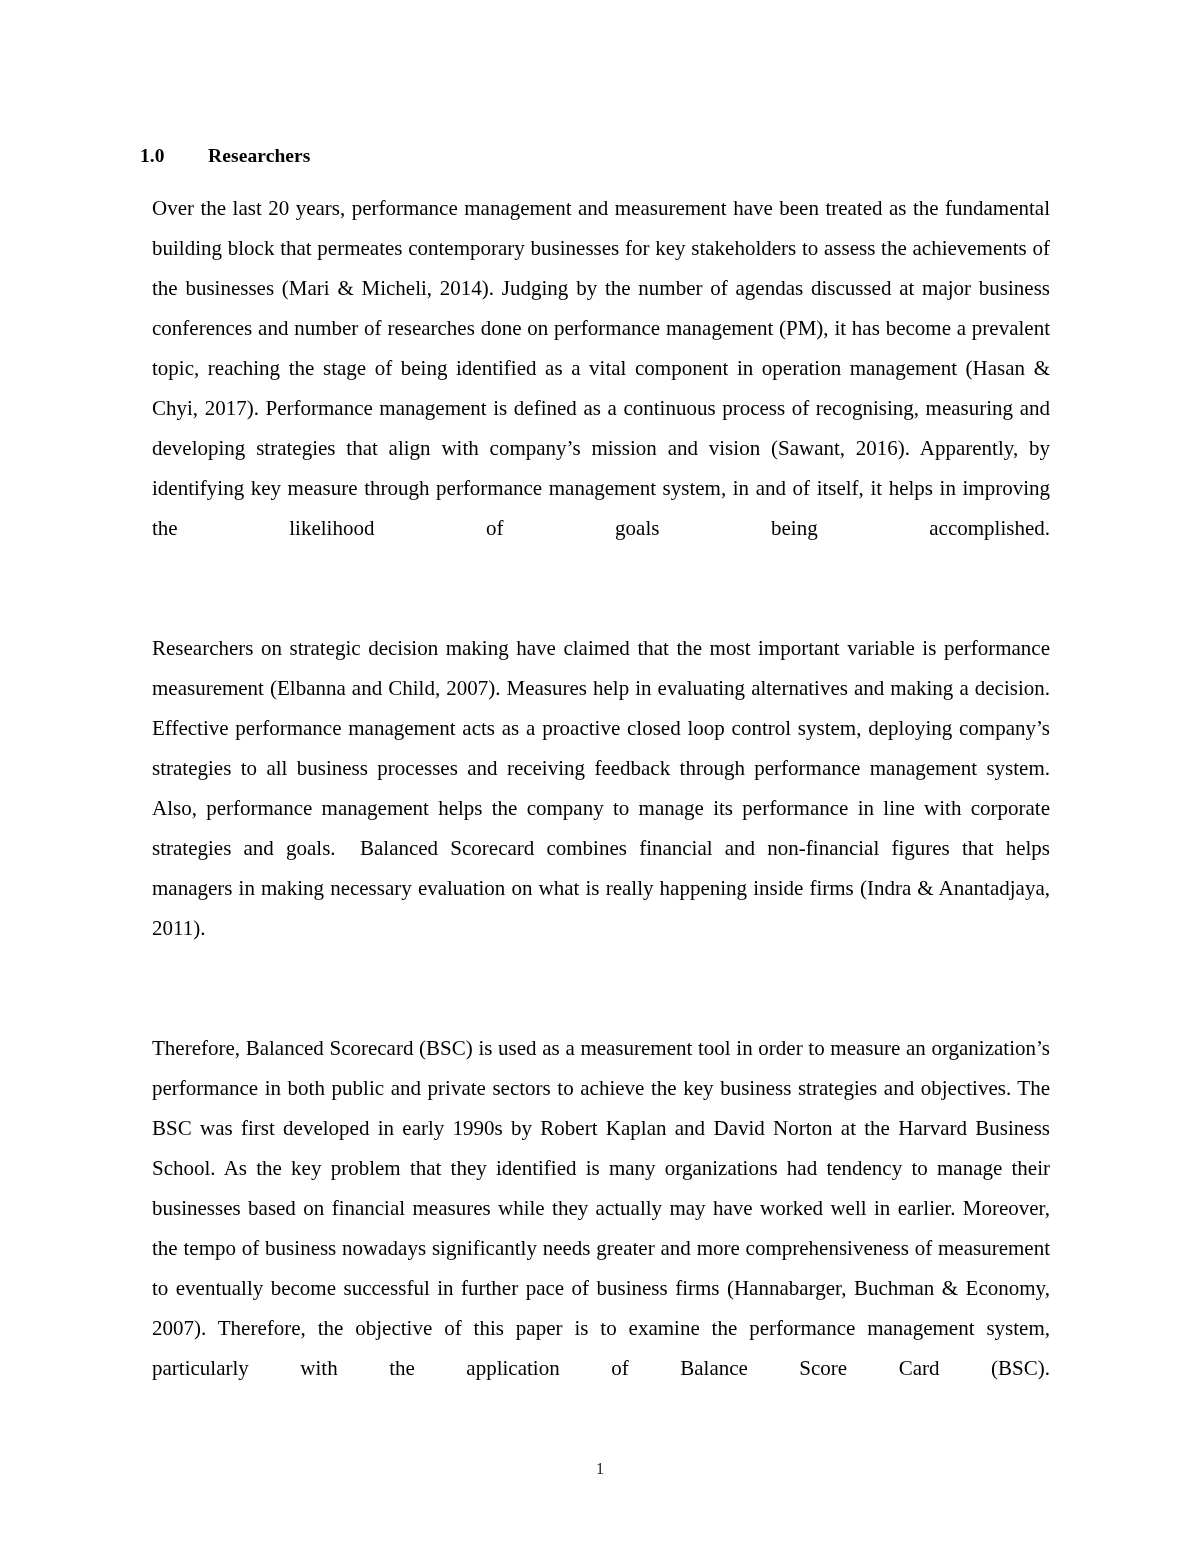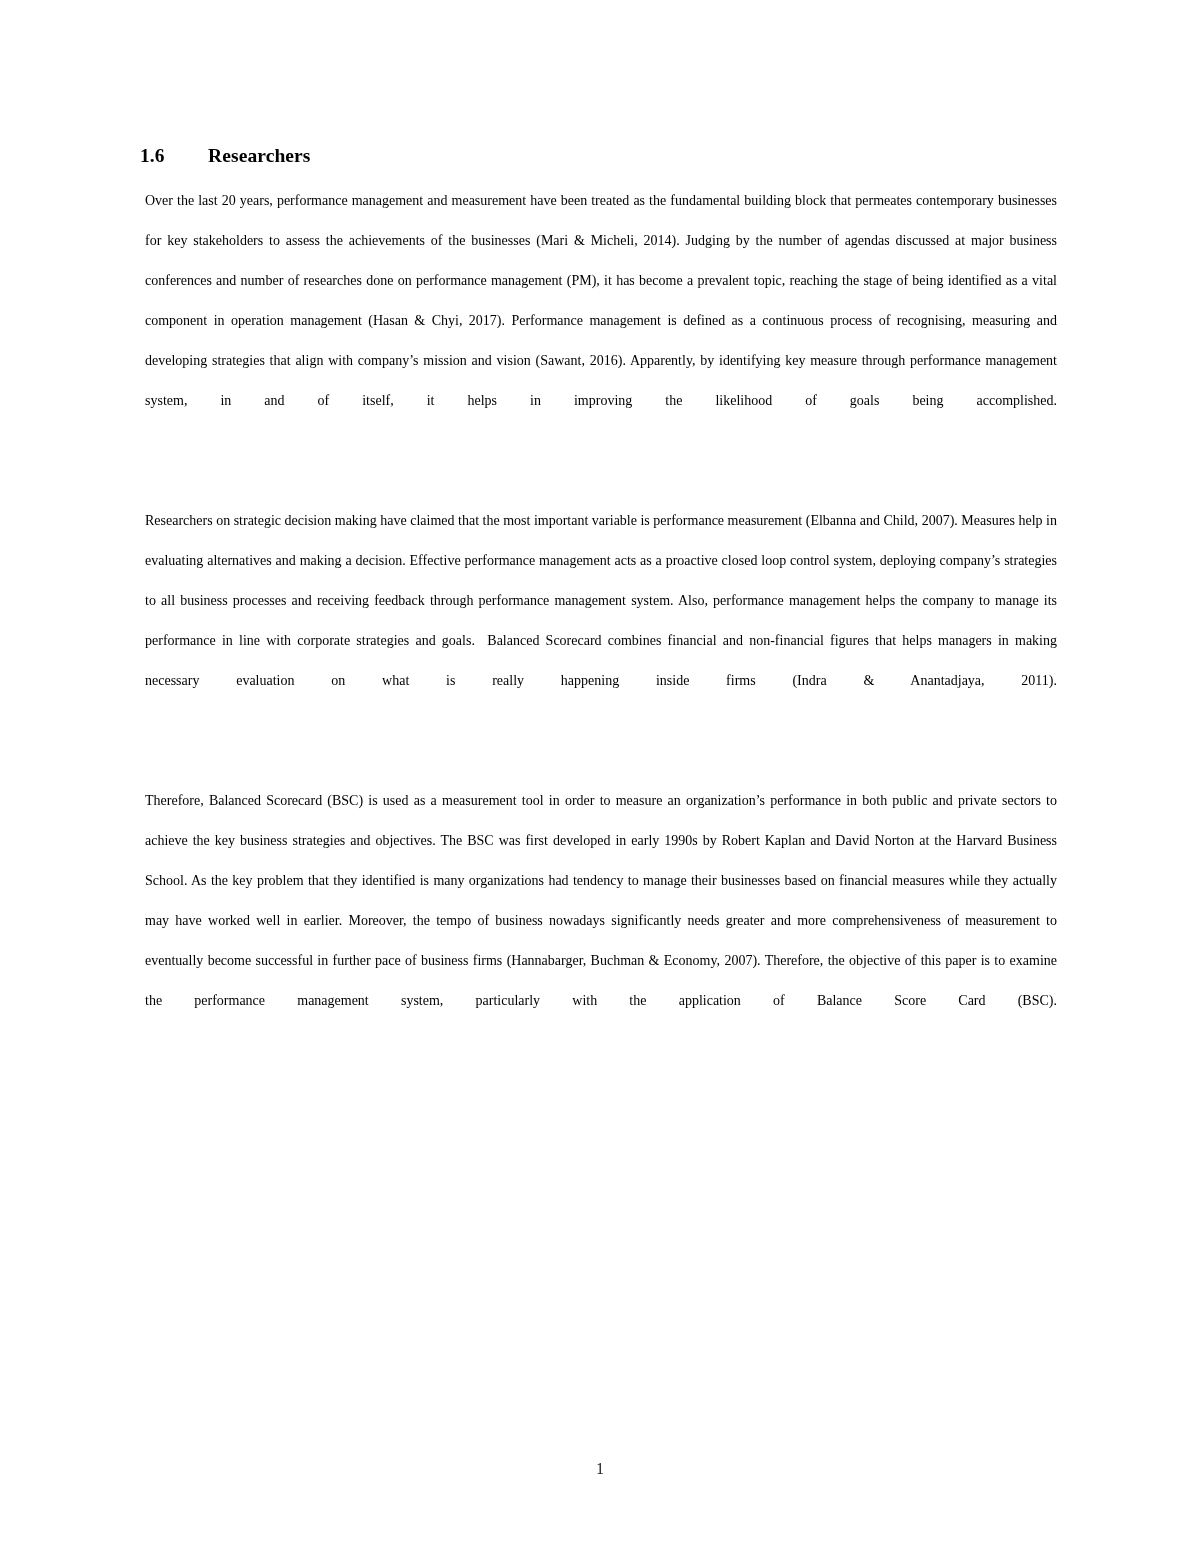--- a/index.html
+++ b/index.html
@@ -41,23 +41,23 @@
     white-space: pre;
     letter-spacing: 0.1px;
   }
 
   .heading-number {
     display: inline-block;
     width: 68px;
   }
 
   p.body-par {
-    font-size: 14px;
+    font-size: 21px;
     line-height: 40px;
-    margin: 5px;
+    margin: 12px;
     text-align: justify;
     text-justify: inter-word;
     white-space: pre-wrap;
     hyphens: none;
   }
 
   p.body-par.gap {
     margin-top: 40px;
   }
 
@@ -79,21 +79,21 @@
     color: #222222;
   }
 </style>
 </head>
 <body>
 
 <div class="page">
 
   <div class="content">
 
-    <div class="section-heading"><span class="heading-number">1.6</span><span>Researchers</span></div>
+    <div class="section-heading"><span class="heading-number">1.0</span><span>Researchers</span></div>
 
     <p class="body-par">Over the last 20 years, performance management and measurement have been treated as the fundamental building block that permeates contemporary businesses for key stakeholders to assess the achievements of the businesses (Mari &amp; Micheli, 2014). Judging by the number of agendas discussed at major business conferences and number of researches done on performance management (PM), it has become a prevalent topic, reaching the stage of being identified as a vital component in operation management (Hasan &amp; Chyi, 2017). Performance management is defined as a continuous process of recognising, measuring and developing strategies that align with company’s mission and vision (Sawant, 2016). Apparently, by identifying key measure through performance management system, in and of itself, it helps in improving the likelihood of goals being accomplished.</p>
 
     <p class="body-par gap">Researchers on strategic decision making have claimed that the most important variable is performance measurement (Elbanna and Child, 2007). Measures help in evaluating alternatives and making a decision. Effective performance management acts as a proactive closed loop control system, deploying company’s strategies to all business processes and receiving feedback through performance management system. Also, performance management helps the company to manage its performance in line with corporate strategies and goals.  Balanced Scorecard combines financial and non-financial figures that helps managers in making necessary evaluation on what is really happening inside firms (Indra &amp; Anantadjaya, 2011).</p>
 
     <p class="body-par gap">Therefore, Balanced Scorecard (BSC) is used as a measurement tool in order to measure an organization’s performance in both public and private sectors to achieve the key business strategies and objectives. The BSC was first developed in early 1990s by Robert Kaplan and David Norton at the Harvard Business School. As the key problem that they identified is many organizations had tendency to manage their businesses based on financial measures while they actually may have worked well in earlier. Moreover, the tempo of business nowadays significantly needs greater and more comprehensiveness of measurement to eventually become successful in further pace of business firms (Hannabarger, Buchman &amp; Economy, 2007). Therefore, the objective of this paper is to examine the performance management system, particularly with the application of Balance Score Card (BSC).</p>
 
   </div>
 
   <div class="page-number">1</div>

